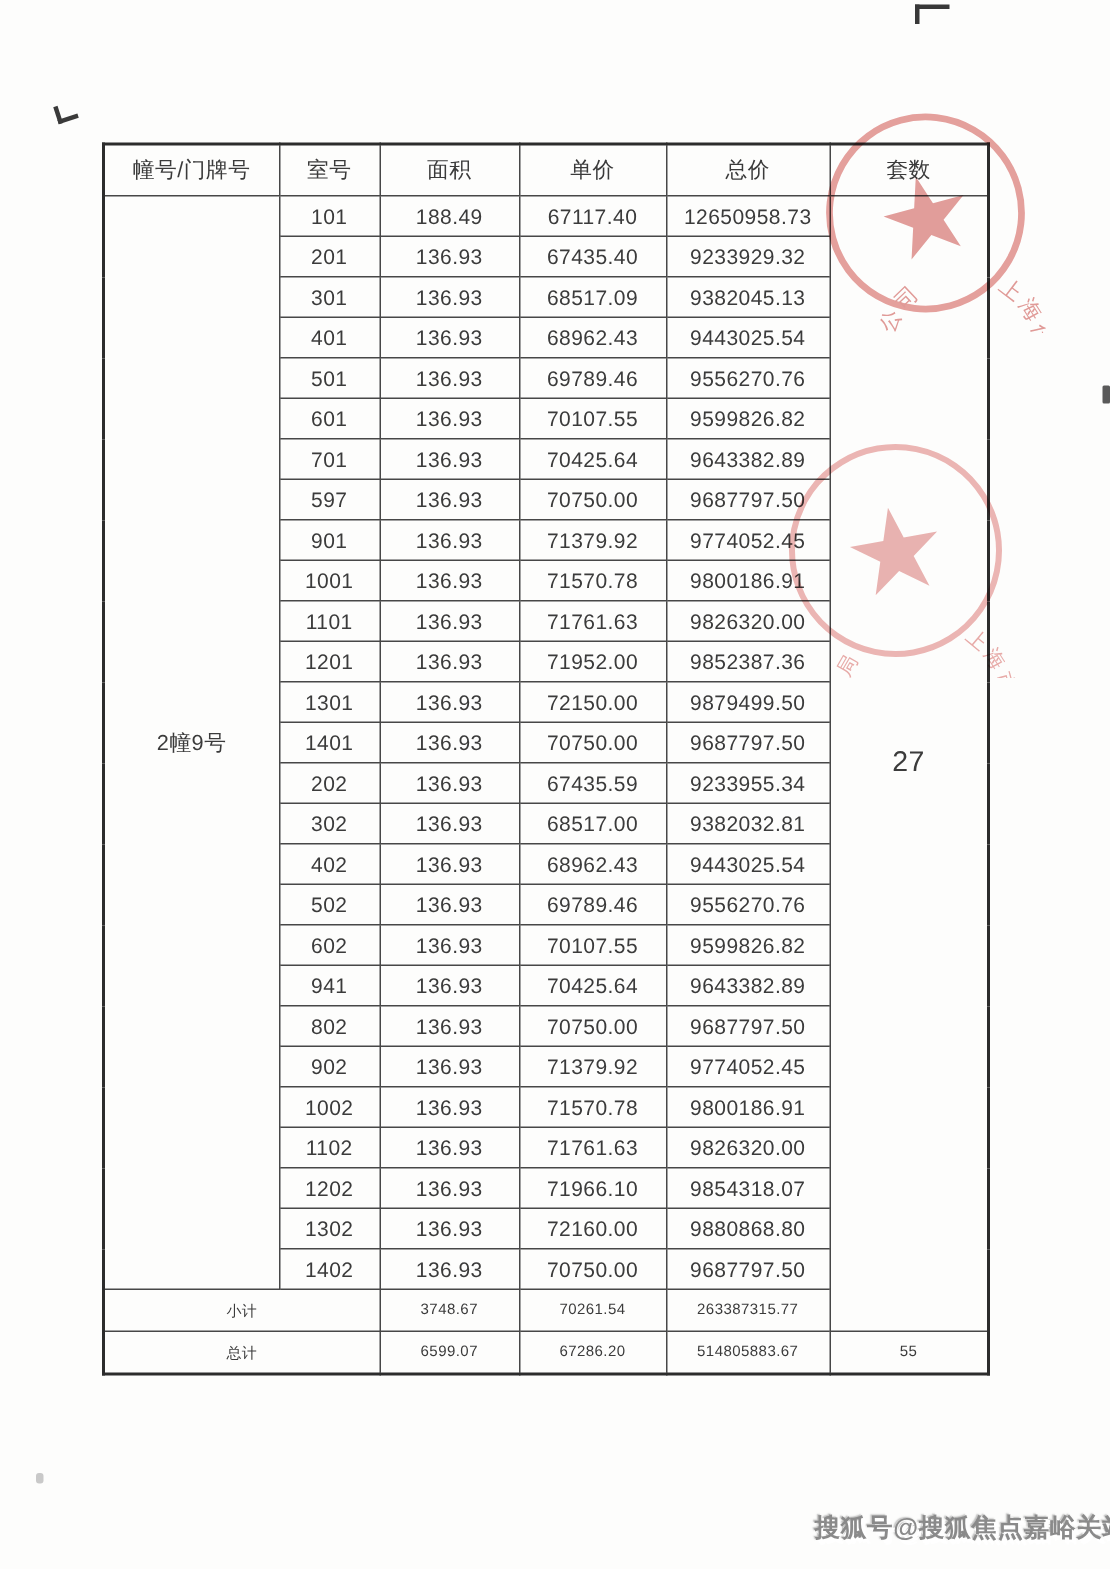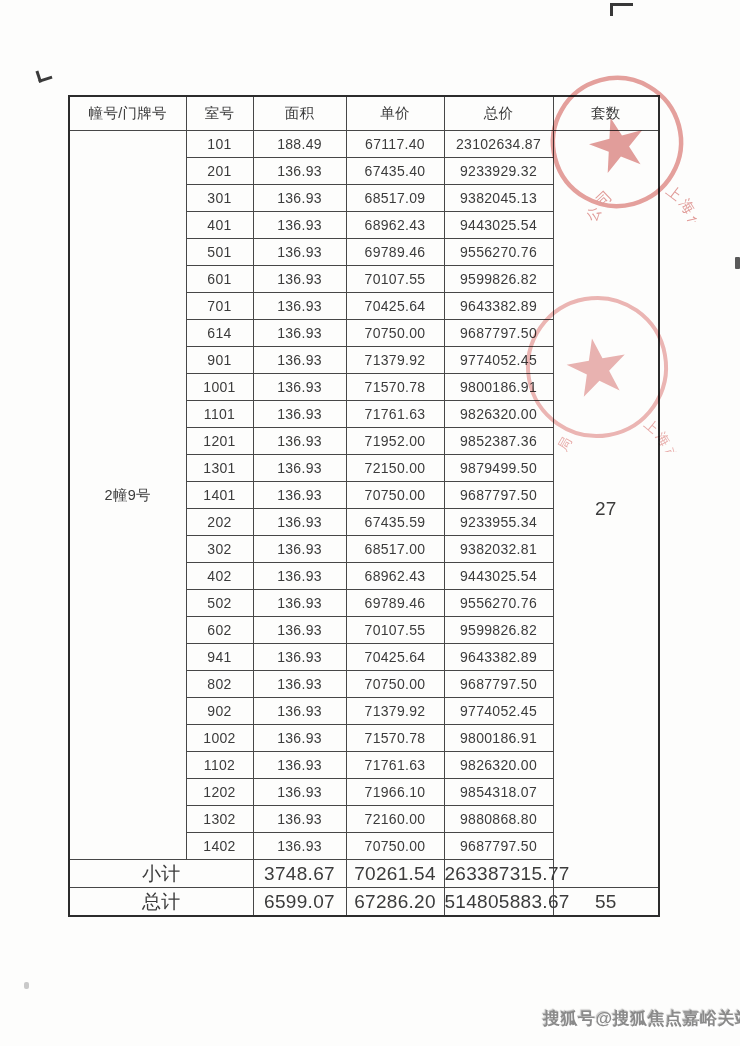--- a/index.html
+++ b/index.html
@@ -17,21 +17,21 @@
   }
   table.price-table{border:2.5px solid #2c2c2c;}
   .price-table th,.price-table td{
     border:1px solid #474747;
     text-align:center;vertical-align:middle;
     padding:0;font-weight:normal;
     letter-spacing:.3px;
   }
   .price-table thead th{height:33px;font-size:14.5px;}
   .price-table tbody td{height:26px;}
-  .price-table tr.summary-row td{height:27px;font-size:19px;}
+  .price-table tr.summary-row td{height:27px;font-size:10px;}
   .building-cell{font-size:14.5px;margin-left:32px;}
   .count-cell{font-size:19px;}
   
   .stamp{position:absolute;mix-blend-mode:multiply;opacity:.85;filter:blur(.3px);pointer-events:none;}
   
   .watermark{
     position:absolute;left:543px;top:1007px;
     font-size:17px;font-weight:bold;color:#8a8a8a;letter-spacing:.5px;
     text-shadow:2px 2px 0 #ffffff,3px 3px 0 rgba(255,255,255,.85),-1px -1px 1px rgba(110,110,110,.45);
     white-space:nowrap;
@@ -73,21 +73,21 @@
         <th>总价</th>
         <th>套数</th>
       </tr>
     </thead>
     <tbody id="table-body">
         <tr>
           <td rowspan="27" class="building-cell">2幢9号</td>
           <td>101</td>
           <td>188.49</td>
           <td>67117.40</td>
-          <td>23102634.87</td>
+          <td>12650958.73</td>
           <td rowspan="28" class="count-cell">27</td>
         </tr>
         <tr>
           <td>201</td>
           <td>136.93</td>
           <td>67435.40</td>
           <td>9233929.32</td>
         </tr>
         <tr>
           <td>301</td>
@@ -113,21 +113,21 @@
           <td>70107.55</td>
           <td>9599826.82</td>
         </tr>
         <tr>
           <td>701</td>
           <td>136.93</td>
           <td>70425.64</td>
           <td>9643382.89</td>
         </tr>
         <tr>
-          <td>614</td>
+          <td>597</td>
           <td>136.93</td>
           <td>70750.00</td>
           <td>9687797.50</td>
         </tr>
         <tr>
           <td>901</td>
           <td>136.93</td>
           <td>71379.92</td>
           <td>9774052.45</td>
         </tr>

